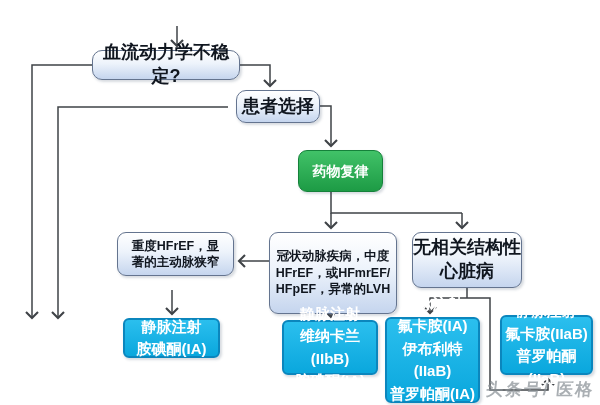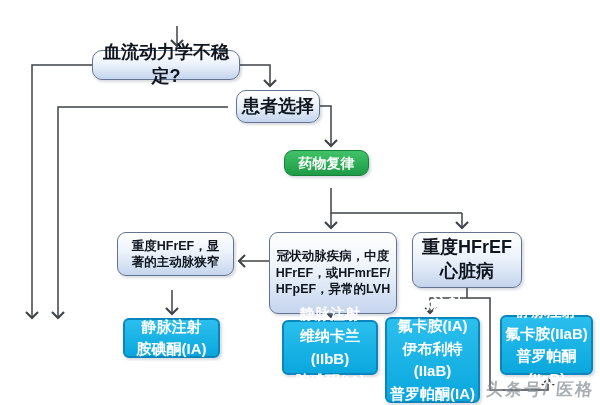--- a/index.html
+++ b/index.html
@@ -66,30 +66,30 @@
     <path class="edge" d="M467,288 L467,298"></path>
     <path class="edge" marker-end="url(#arr)" d="M467,298 L430,298 L430,313"></path>
     <path class="edge" marker-end="url(#arr)" d="M467,298 L490,298 L490,390 L548,390 L548,379"></path>
   </svg>
 
 
   <div class="node light" style="left:92px; top:50px; width:148px; height:30px; border-radius:10px;">血流动力学不稳定?</div>
 
   <div class="node light" style="left:228px; top:90px; width:84px; height:33px; border-radius:10px;margin-left:8px;">患者选择</div>
 
-  <div class="node green" style="left:284px; top:150px; width:85px; height:26px;">药物复律</div>
+  <div class="node green" style="left:298px; top:150px; width:85px; height:42px;">药物复律</div>
 
   <div class="node light small-text" style="left:117px; top:232px; width:117px; height:44px;">重度HFrEF，显
 著的主动脉狭窄</div>
 
   <div class="node light small-text" style="left:269px; top:232px; width:128px; height:82px;">冠状动脉疾病，中度
 HFrEF，或HFmrEF/
 HFpEF，异常的LVH</div>
 
-  <div class="node light" style="left:412px; top:232px; width:110px; height:56px;">重度HFrEF
+  <div class="node light" style="left:412px; top:232px; width:110px; height:56px;">无相关结构性
 心脏病</div>
 
 
   <div class="node cyan" style="left:123px; top:318px; width:97px; height:40px;">静脉注射
 胺碘酮(IA)</div>
 
   <div class="node cyan" style="left:282px; top:320px; width:96px; height:55px;">静脉注射
 维纳卡兰(IIbB)
 胺碘酮(IA)</div>
 

